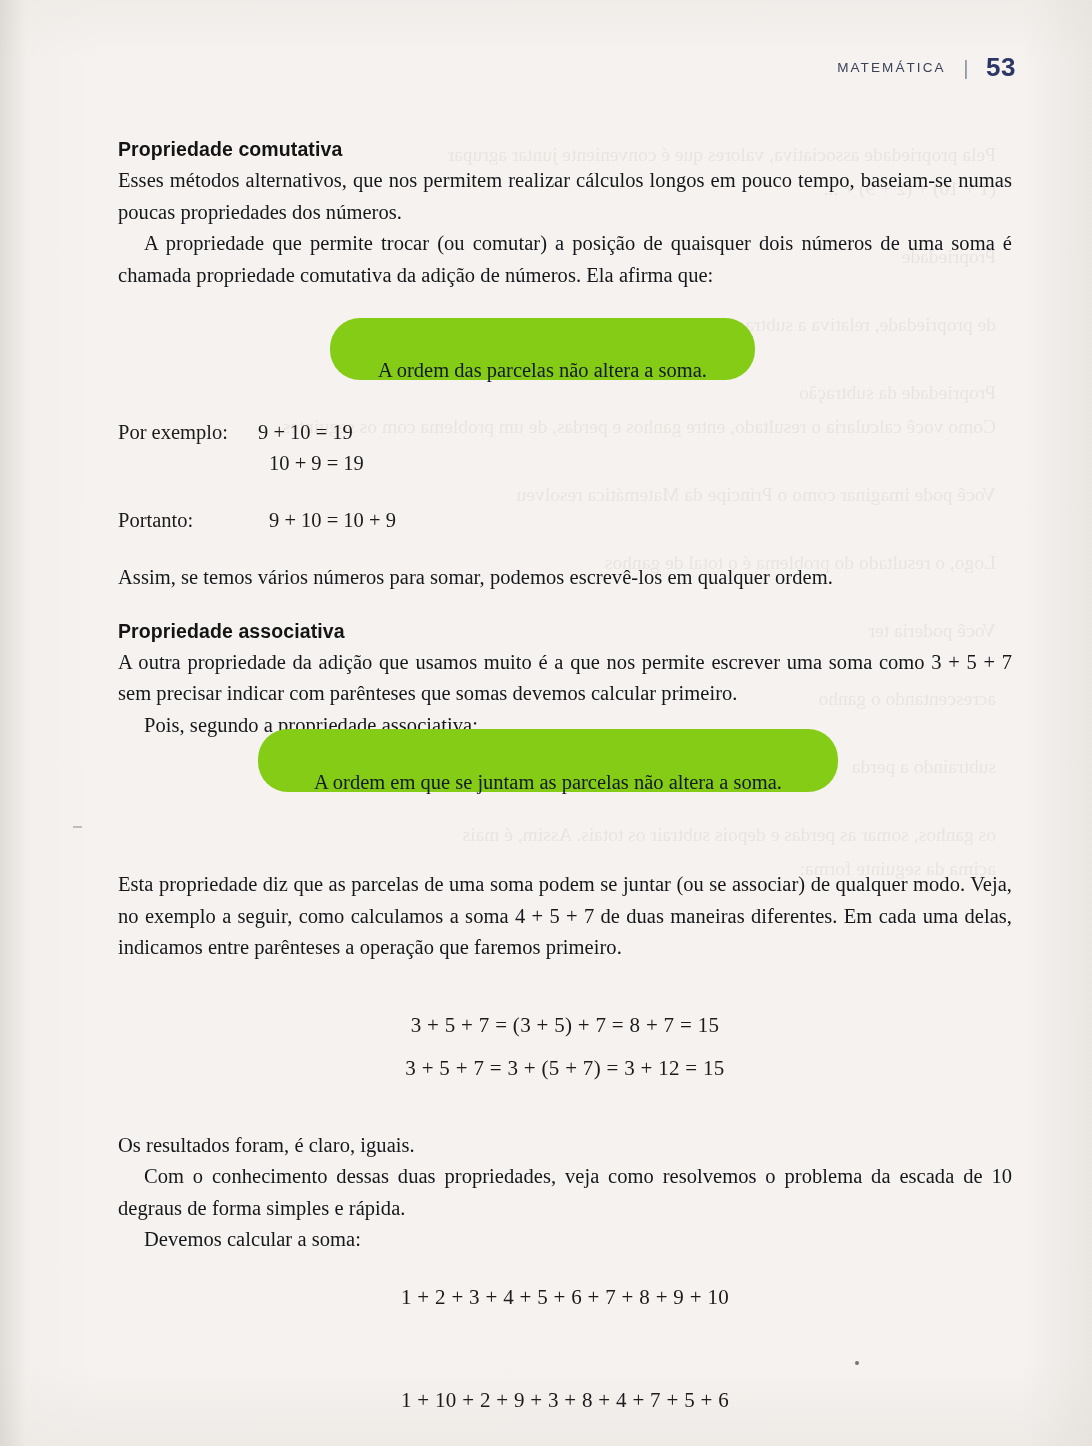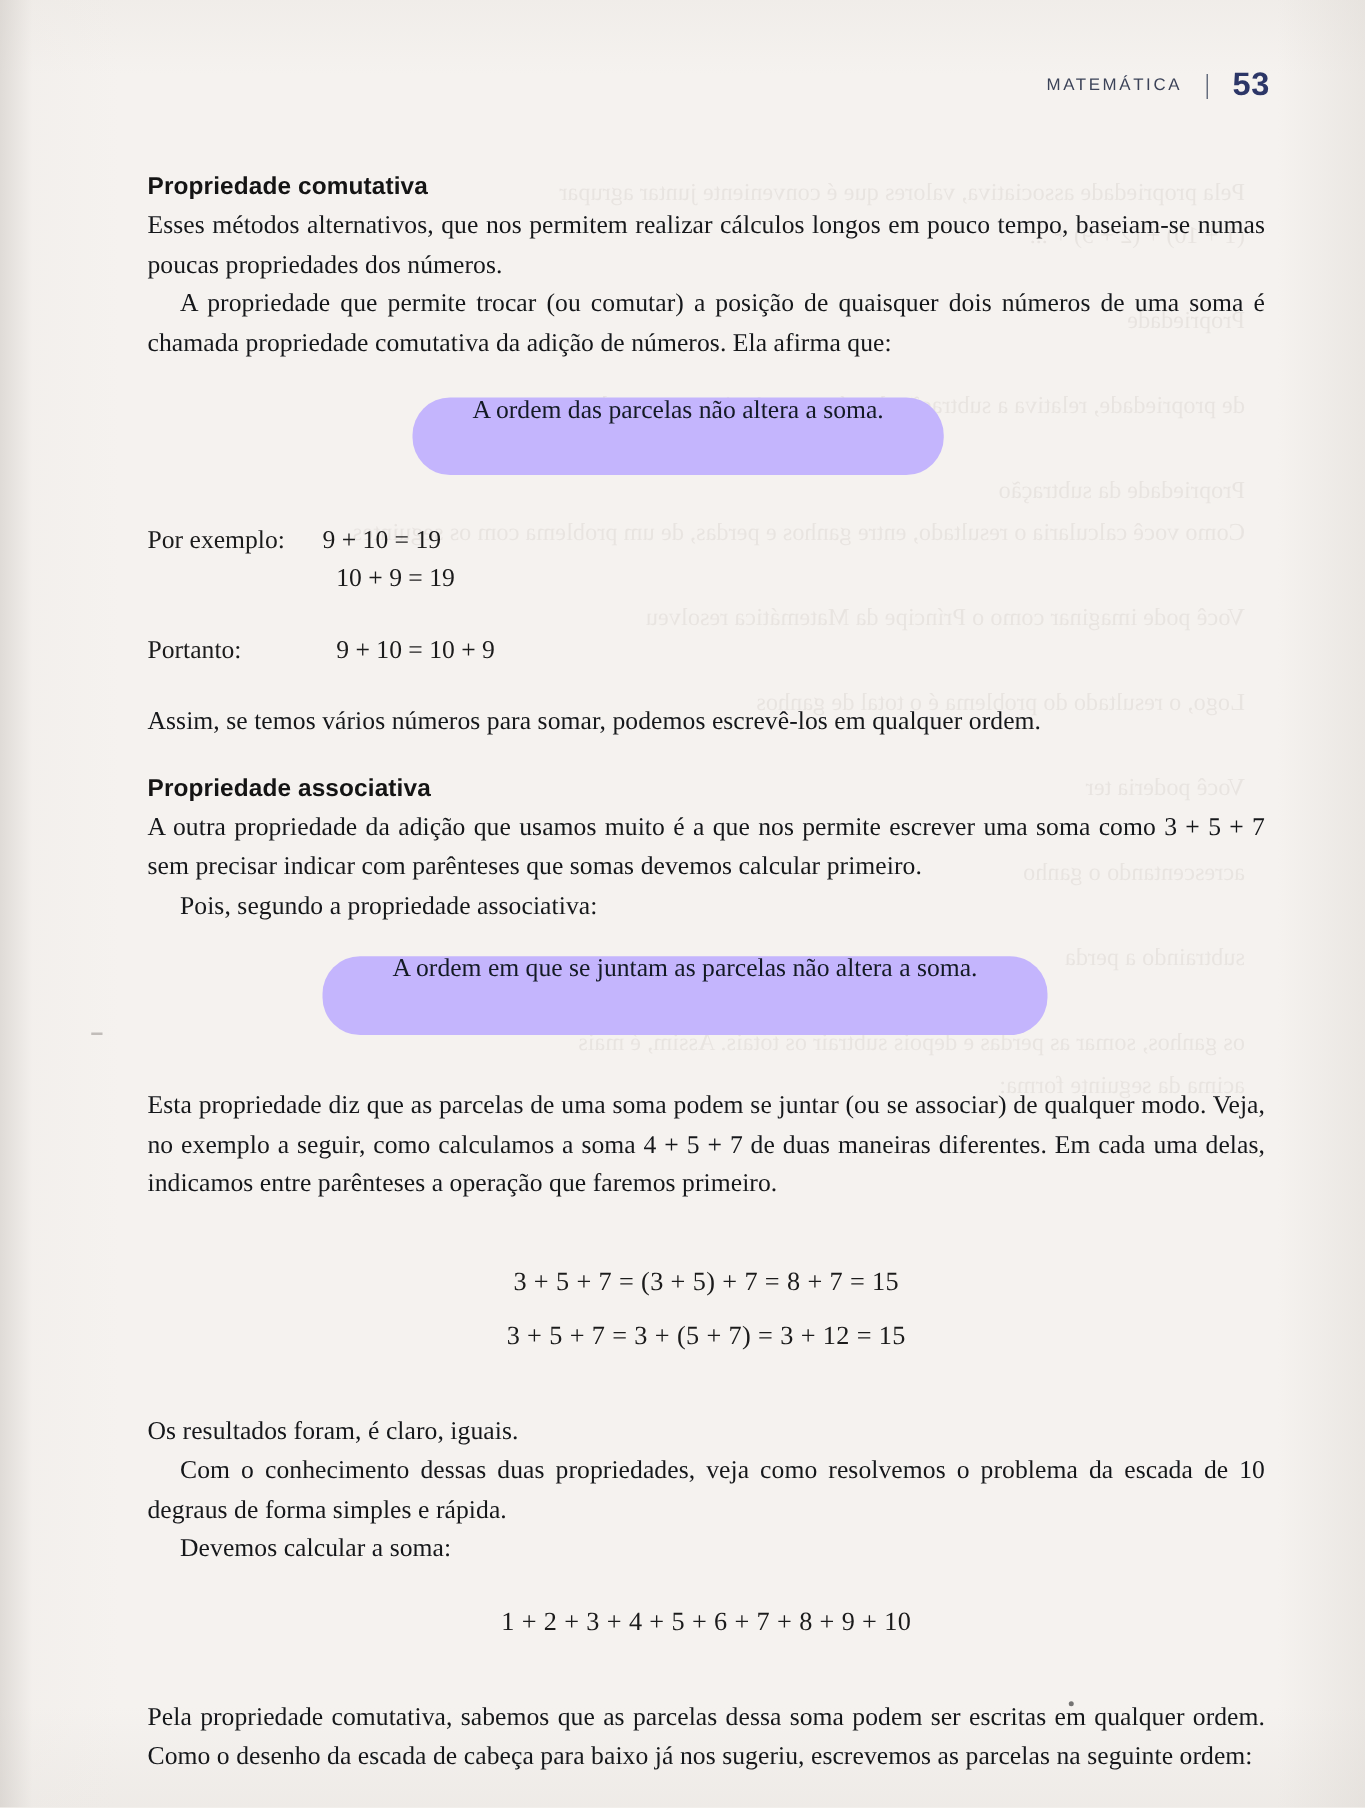--- a/index.html
+++ b/index.html
@@ -114,41 +114,41 @@
   }
   p.body.indent { text-indent: 26px; }
   p.body.noindent { text-indent: 0; }
 
   .gap-sm { height: 14px; }
   .gap-md { height: 26px; }
   .gap-lg { height: 34px; }
 
   
   .callout {
-    background: #c4b5fd;
+    background: #84cc16;
     border-radius: 30px;
     color: #131a24;
     font-size: 20.5px;
     line-height: 1;
     display: flex;
-    align-items: flex-start;
+    align-items: flex-end;
     justify-content: center;
     box-sizing: border-box;
   }
   .callout-1 {
     position: absolute;
     left: 330px;
     top: 318px;
     width: 425px;
     height: 62px;
   }
   .callout-2 {
     position: absolute;
     left: 258px;
-    top: 765px;
+    top: 729px;
     width: 580px;
     height: 63px;
   }
 
   
   .example-block {
     margin: 0;
     font-size: 20.5px;
     line-height: 31px;
   }
@@ -281,21 +281,20 @@
     <p class="body noindent">Os resultados foram, é claro, iguais.</p>
     <p class="body indent">Com o conhecimento dessas duas propriedades, veja como resolvemos o problema da escada de 10 degraus de forma simples e rápida.</p>
     <p class="body indent">Devemos calcular a soma:</p>
 
     <div class="gap-sm"></div>
 
     <p class="display-eq">1 + 2 + 3 + 4 + 5 + 6 + 7 + 8 + 9 + 10</p>
 
     <div class="gap-lg"></div>
 
-    <p class="body noindent">Pela propriedade comutativa, sabemos que as parcelas dessa soma podem ser escritas em qualquer ordem. Como o desenho da escada de cabeça para baixo já nos sugeriu, escrevemos as parcelas na seguinte ordem:</p>
 
     <div class="gap-sm"></div>
 
     <p class="display-eq">1 + 10 + 2 + 9 + 3 + 8 + 4 + 7 + 5 + 6</p>
 
   </div>
 
   <div class="callout callout-1">
     <span>A ordem das parcelas não altera a soma.</span>
   </div>

